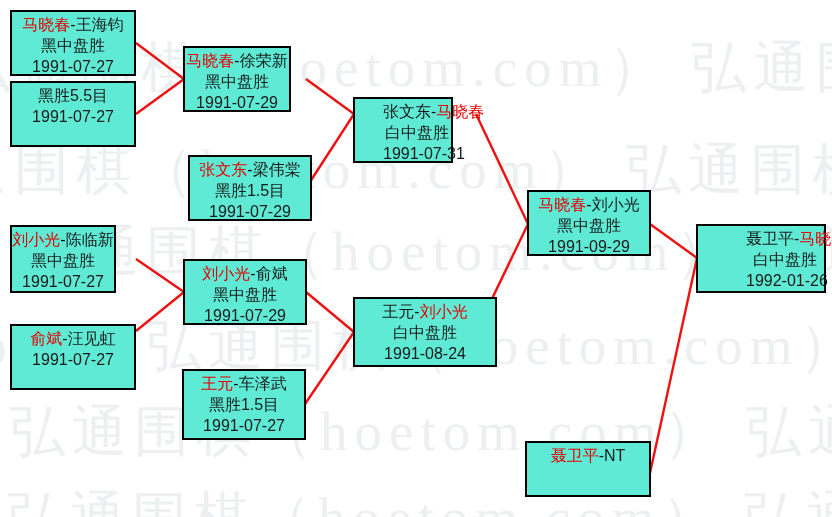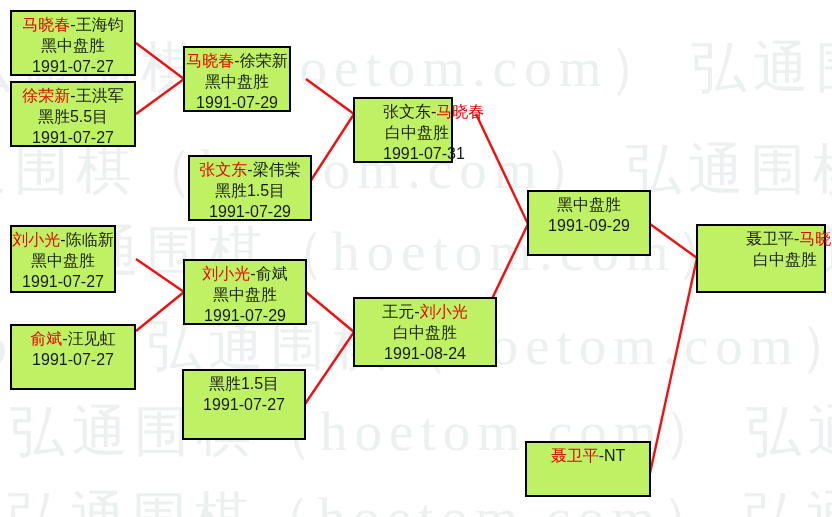--- a/index.html
+++ b/index.html
@@ -18,21 +18,21 @@
     letter-spacing:7px;
     user-select:none;pointer-events:none;
     z-index:0;
   }
   
   svg.links{position:absolute;left:0;top:0;z-index:1;}
   svg.links line{stroke:var(--line-color,#ee1111);stroke-width:2.4;}
   
   .box{
     position:absolute;z-index:2;box-sizing:border-box;
-    background:#bef264;border:2px solid var(--border-color,#000);
+    background:#5eead4;border:2px solid var(--border-color,#000);
     text-align:center;
     font-size:16px;
     color:var(--text-color,#1a1a1a);
     padding-top:2px;
     cursor:pointer;
   }
   .box .line{min-height:21px;line-height:21px;white-space:nowrap;}
   .box .p.red{color:var(--winner-color,#e60000);}
 </style>
 </head>
@@ -63,21 +63,20 @@
     <line x1="650" y1="473" x2="697" y2="258"></line>
   </svg>
 
   <div id="boxes">
       <div class="box" style="left: 10px; top: 10px; width: 126px; height: 66px;">
         <div class="line players"><span class="p first red">马晓春</span><span class="sep">-</span><span class="p second">王海钧</span></div>
         <div class="line result">黑中盘胜</div>
         <div class="line date">1991-07-27</div>
       </div>
       <div class="box" style="left: 10px; top: 81px; width: 126px; height: 66px;">
-        <div class="line players"><span class="p first red">徐荣新</span><span class="sep">-</span><span class="p second">王洪军</span></div>
         <div class="line result">黑胜5.5目</div>
         <div class="line date">1991-07-27</div>
       </div>
       <div class="box" style="left: 10px; top: 225px; width: 106px; height: 68px;">
         <div class="line players"><span class="p first red">刘小光</span><span class="sep">-</span><span class="p second">陈临新</span></div>
         <div class="line result">黑中盘胜</div>
         <div class="line date">1991-07-27</div>
       </div>
       <div class="box" style="left: 10px; top: 298px; width: 126px; height: 66px; margin-top: 26px;">
         <div class="line players"><span class="p first red">俞斌</span><span class="sep">-</span><span class="p second">汪见虹</span></div>
@@ -92,40 +91,43 @@
         <div class="line players"><span class="p first red">张文东</span><span class="sep">-</span><span class="p second">梁伟棠</span></div>
         <div class="line result">黑胜1.5目</div>
         <div class="line date">1991-07-29</div>
       </div>
       <div class="box" style="left: 183px; top: 259px; width: 124px; height: 66px;">
         <div class="line players"><span class="p first red">刘小光</span><span class="sep">-</span><span class="p second">俞斌</span></div>
         <div class="line result">黑中盘胜</div>
         <div class="line date">1991-07-29</div>
       </div>
       <div class="box" style="left: 182px; top: 369px; width: 124px; height: 71px;">
+        <div class="line players"><span class="p first red">王元</span><span class="sep">-</span><span class="p second">车泽武</span></div>
         <div class="line result">黑胜1.5目</div>
         <div class="line date">1991-07-27</div>
       </div>
       <div class="box" style="left: 353px; top: 97px; width: 100px; height: 66px; padding-left: 28px;">
         <div class="line players"><span class="p first">张文东</span><span class="sep">-</span><span class="p second red">马晓春</span></div>
         <div class="line result">白中盘胜</div>
         <div class="line date">1991-07-31</div>
       </div>
       <div class="box" style="left: 353px; top: 297px; width: 144px; height: 70px;">
         <div class="line players"><span class="p first">王元</span><span class="sep">-</span><span class="p second red">刘小光</span></div>
         <div class="line result">白中盘胜</div>
         <div class="line date">1991-08-24</div>
       </div>
       <div class="box" style="left: 527px; top: 190px; width: 124px; height: 66px;">
+        <div class="line players"><span class="p first red">马晓春</span><span class="sep">-</span><span class="p second">刘小光</span></div>
         <div class="line result">黑中盘胜</div>
         <div class="line date">1991-09-29</div>
       </div>
       <div class="box" style="left: 525px; top: 441px; width: 126px; height: 56px;">
         <div class="line players"><span class="p first red">聂卫平</span><span class="sep">-</span><span class="p second">NT</span></div>
         <div class="line result"></div>
         <div class="line date"></div>
       </div>
       <div class="box" style="left: 696px; top: 224px; width: 130px; height: 69px; padding-left: 48px;">
         <div class="line players"><span class="p first">聂卫平</span><span class="sep">-</span><span class="p second red">马晓春</span></div>
         <div class="line result">白中盘胜</div>
+        <div class="line date">1992-01-26</div>
       </div>
     </div>
 </div>
 
 </body></html>

